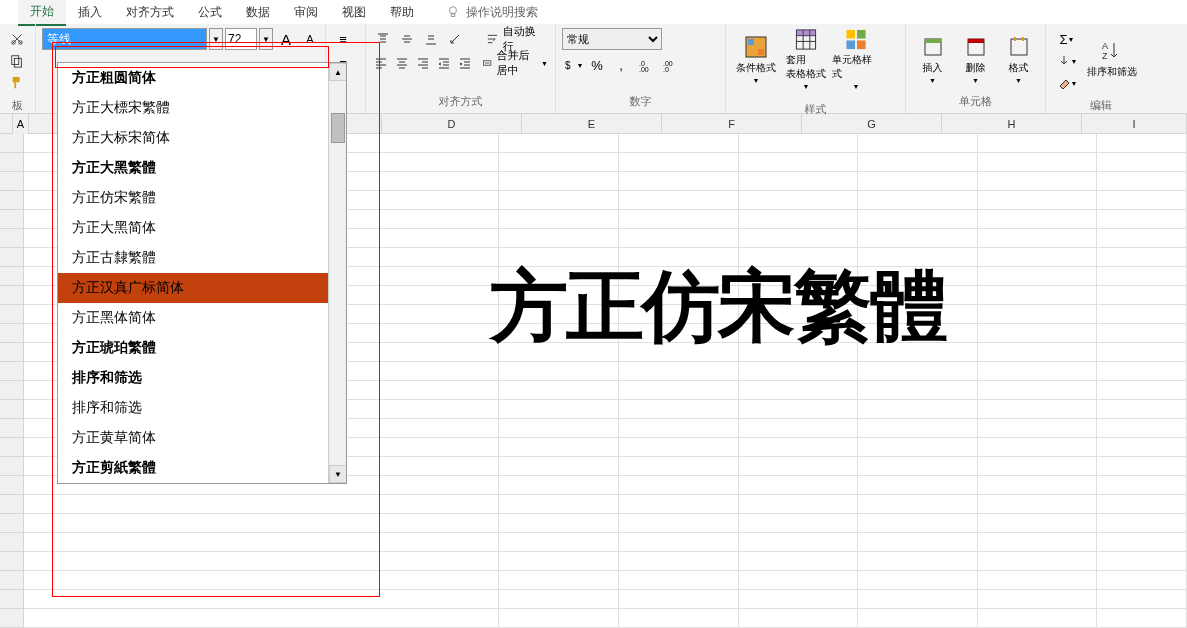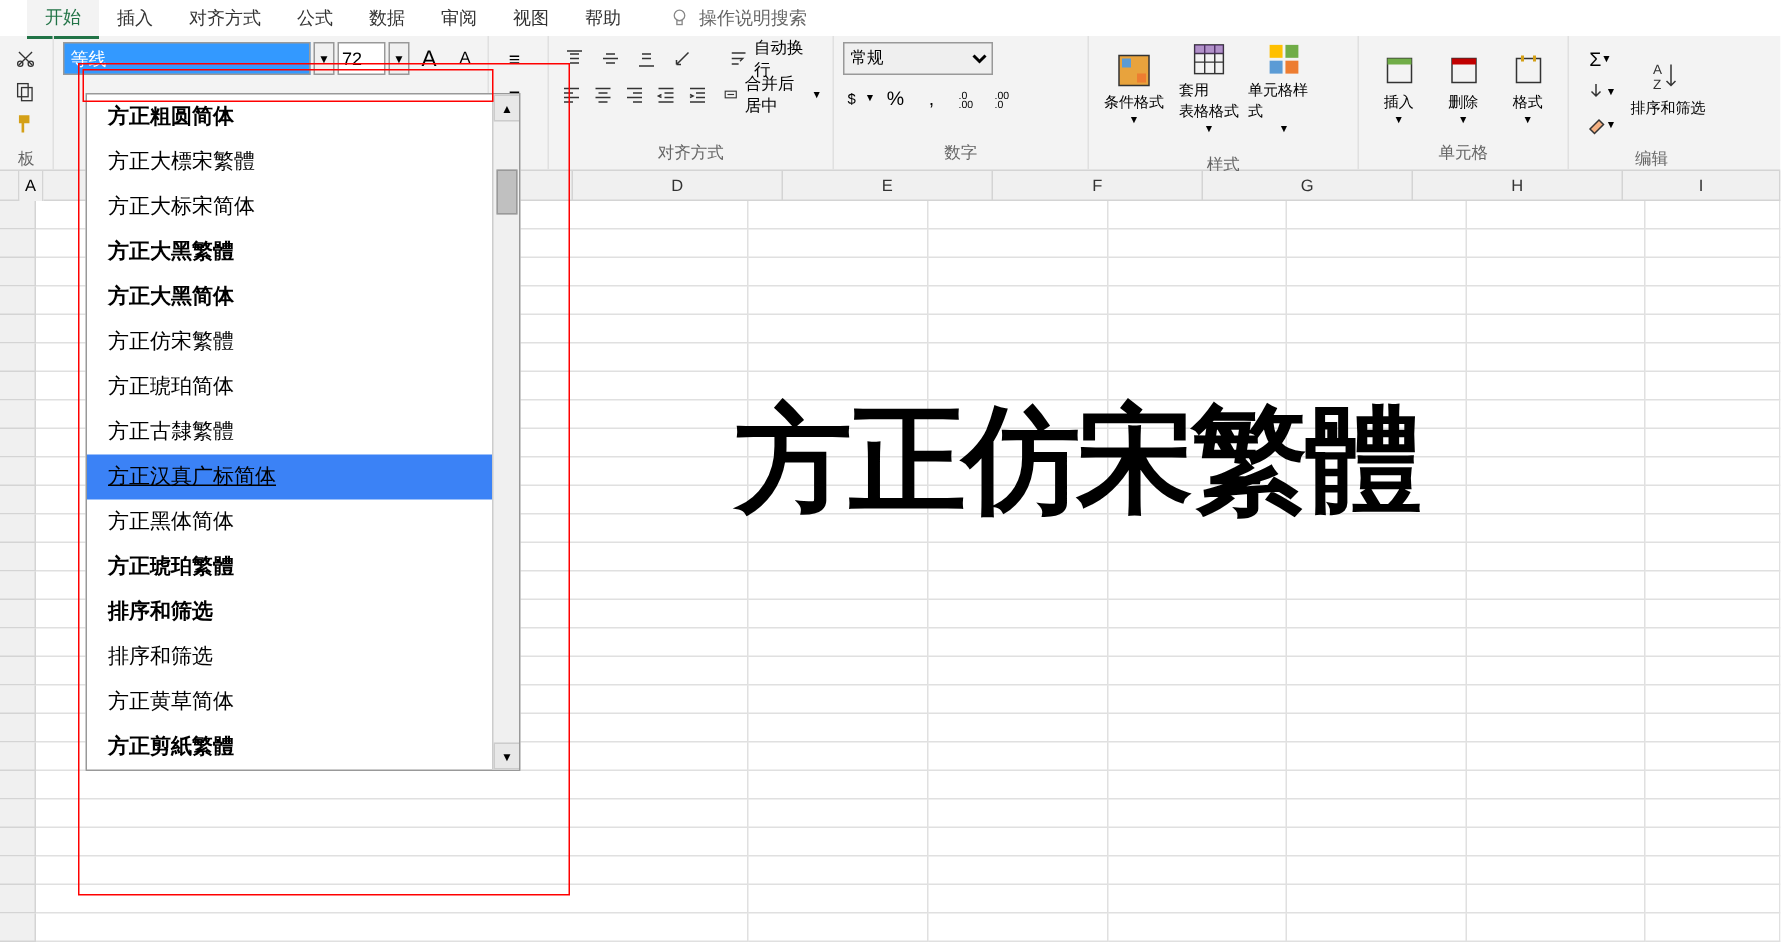--- a/index.html
+++ b/index.html
@@ -43,21 +43,21 @@
     .grid { position: relative; }
     .grid-row { display: flex; height: 19px; }
     .row-header { width: 28px; border-right: 1px solid #d4d4d4; border-bottom: 1px solid #d4d4d4; background: #f0f0f0; }
     .cell { border-right: 1px solid #e0e0e0; border-bottom: 1px solid #e0e0e0; }
     
     .font-dropdown { position: absolute; left: 57px; top: 62px; width: 290px; background: #fff; border: 1px solid #999; z-index: 100; max-height: 530px; overflow: hidden; }
     .font-dropdown-scroll { position: absolute; right: 0; top: 0; width: 18px; height: 100%; background: #f0f0f0; border-left: 1px solid #ccc; }
     .scroll-btn { width: 18px; height: 18px; background: #e8e8e8; border: 1px solid #ccc; display: flex; align-items: center; justify-content: center; font-size: 8px; cursor: pointer; }
     .scroll-thumb { width: 14px; height: 30px; background: #c0c0c0; margin: 50px auto 0; border: 1px solid #999; }
     .font-item { padding: 6px 14px; cursor: pointer; font-size: 14px; }
-    .font-item.highlighted { background: #3b82f6; text-decoration: underline; }
+    .font-item.highlighted { background: #c2410c; }
     
     .red-highlight { position: absolute; border: 1px solid #ff0000; pointer-events: none; z-index: 200; }
     .red-box-1 { left: 52px; top: 42px; width: 328px; height: 555px; }
     .red-box-2 { left: 55px; top: 46px; width: 274px; height: 22px; }
     
     .display-text { position: absolute; left: 490px; top: 255px; font-size: 78px; font-weight: 900; color: #000; letter-spacing: -2px; font-family: "Microsoft YaHei", sans-serif; }
   </style>
 </head>
 <body>
 
@@ -624,23 +624,22 @@
       <div class="cell" style="width: 105px;"></div>
     </div>
   </div>
 
 <div class="font-dropdown">
   <div id="font-items">
       <div class="font-item" style="font-weight: 700;">方正粗圆简体</div>
       <div class="font-item" style="font-weight: 400;">方正大標宋繁體</div>
       <div class="font-item" style="font-weight: 400;">方正大标宋简体</div>
       <div class="font-item" style="font-weight: 700;">方正大黑繁體</div>
-      <div class="font-item" style="font-weight: 700;">方正大黑简体</div>
       <div class="font-item" style="font-weight: 400;">方正仿宋繁體</div>
-      <div class="font-item" style="font-weight: 400;">方正琥珀简体</div>
+      <div class="font-item" style="font-weight: 400;">方正大黑简体</div>
       <div class="font-item" style="font-weight: 400;">方正古隸繁體</div>
       <div class="font-item highlighted" style="font-weight: 400;">方正汉真广标简体</div>
       <div class="font-item" style="font-weight: 400;">方正黑体简体</div>
       <div class="font-item" style="font-weight: 700;">方正琥珀繁體</div>
       <div class="font-item" style="font-weight: 700;">排序和筛选</div>
       <div class="font-item" style="font-weight: 400;">排序和筛选</div>
       <div class="font-item" style="font-weight: 400;">方正黄草简体</div>
       <div class="font-item" style="font-weight: 700;">方正剪紙繁體</div>
     </div>
   <div class="font-dropdown-scroll">

